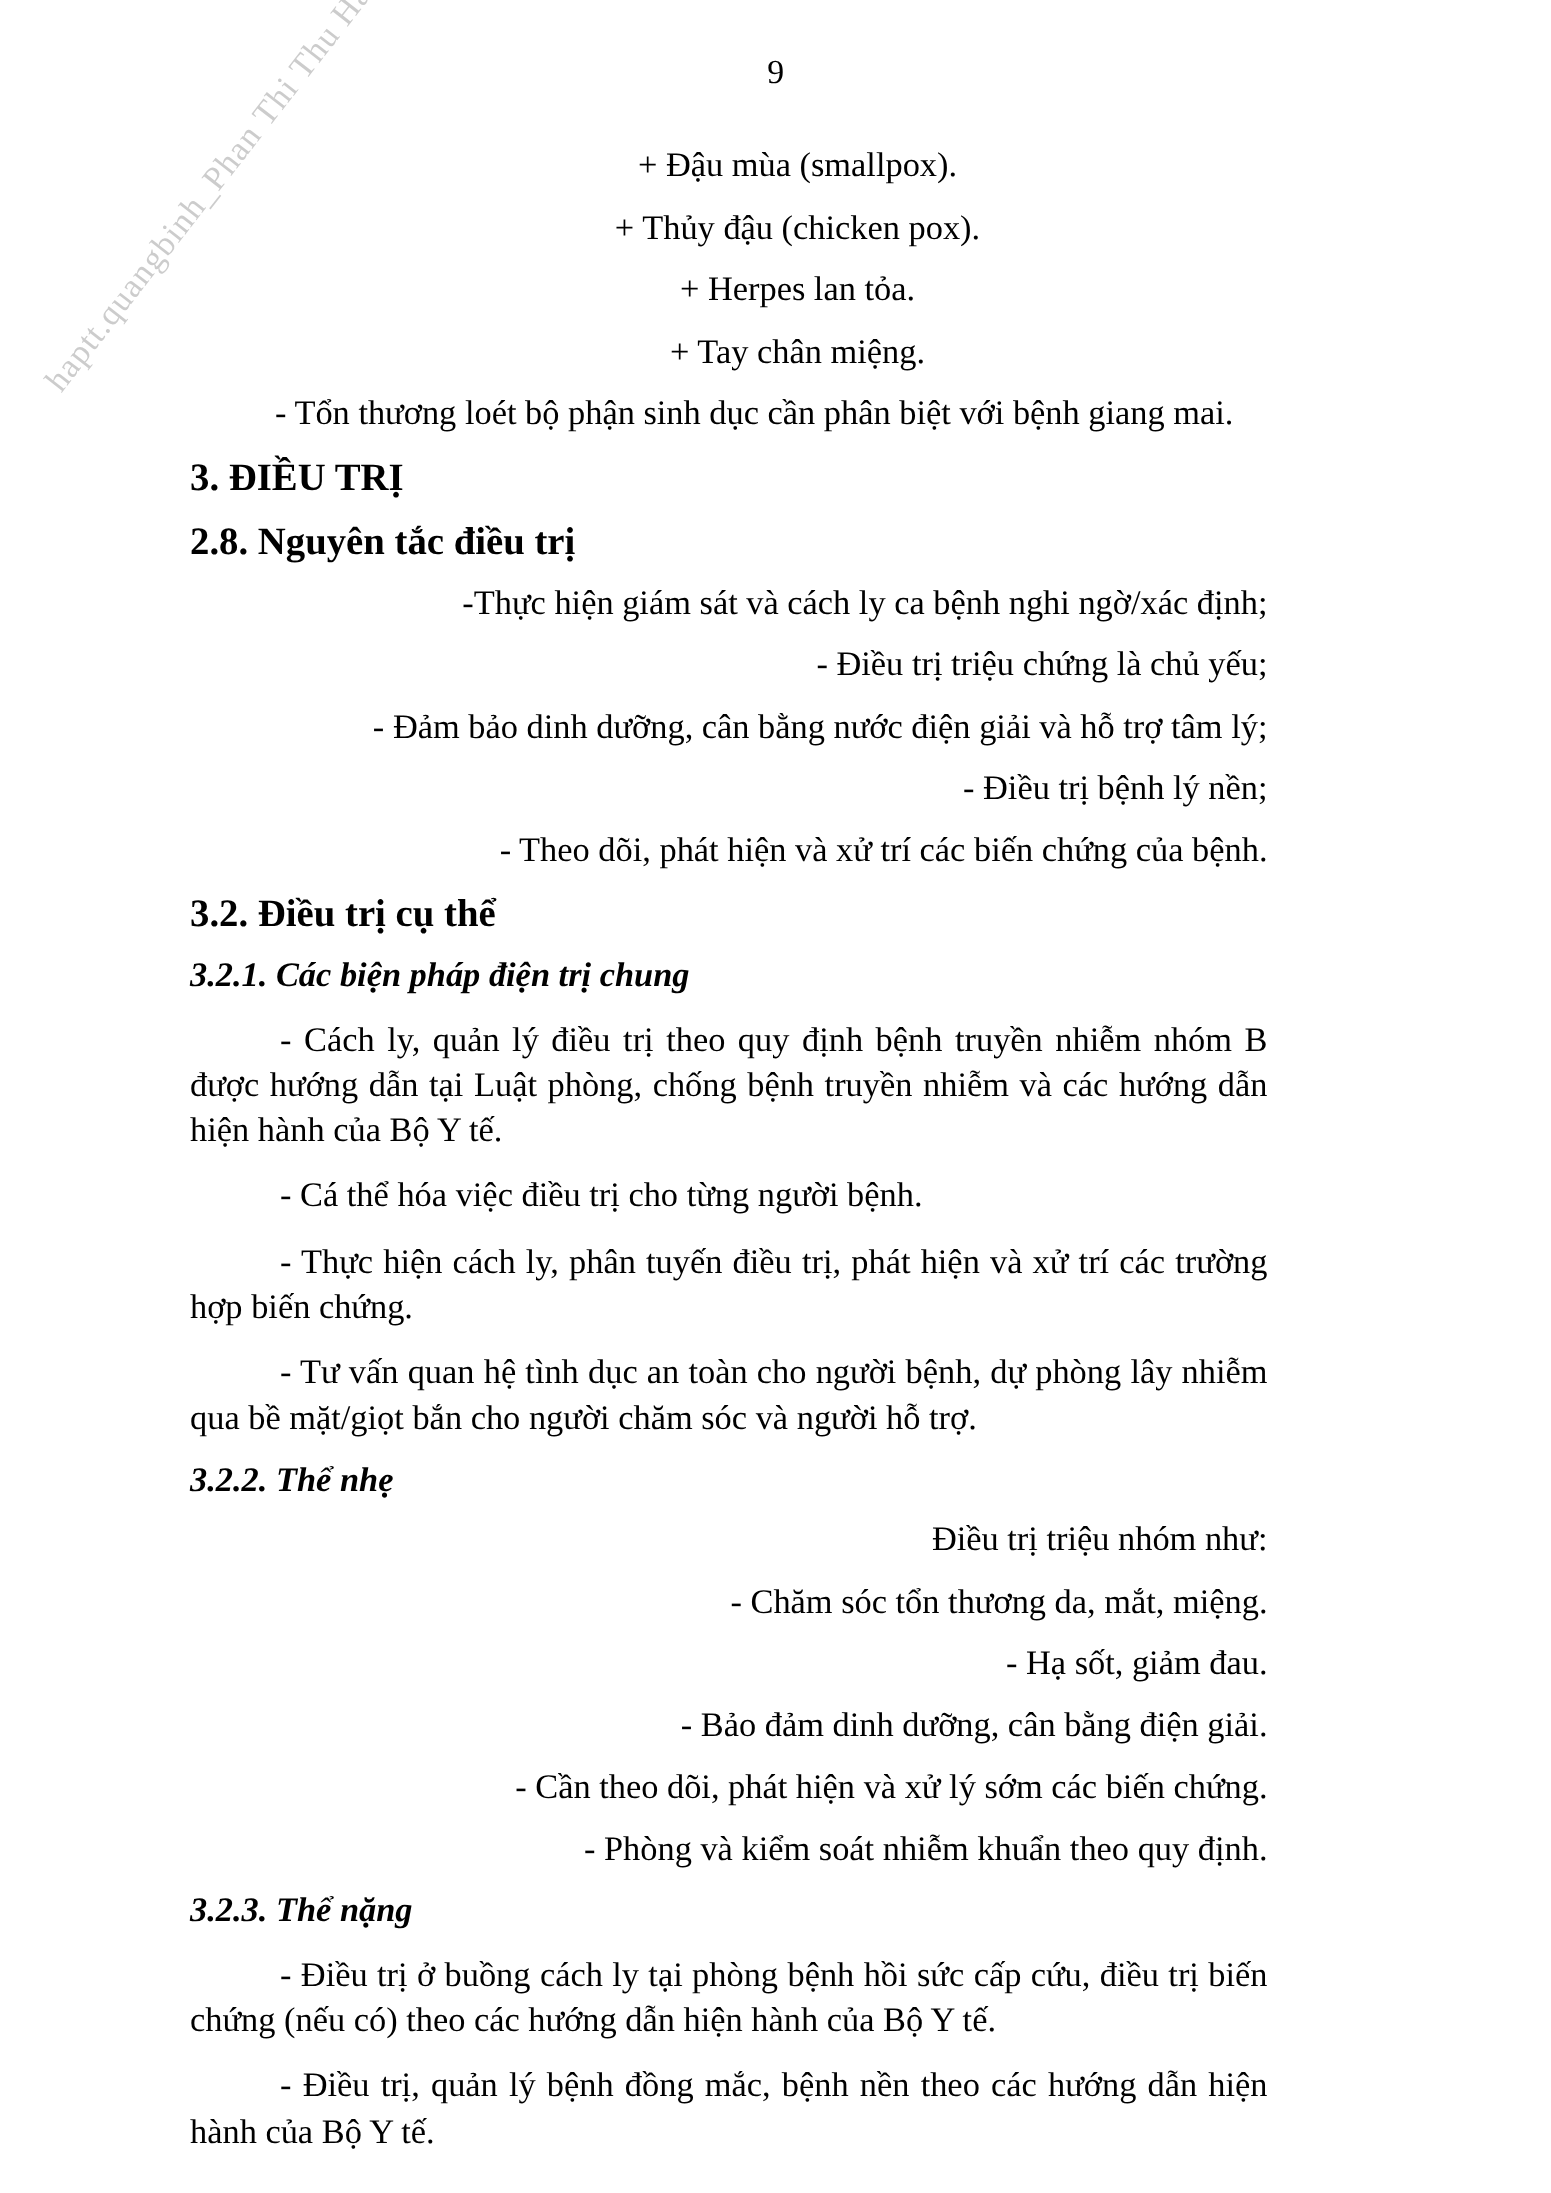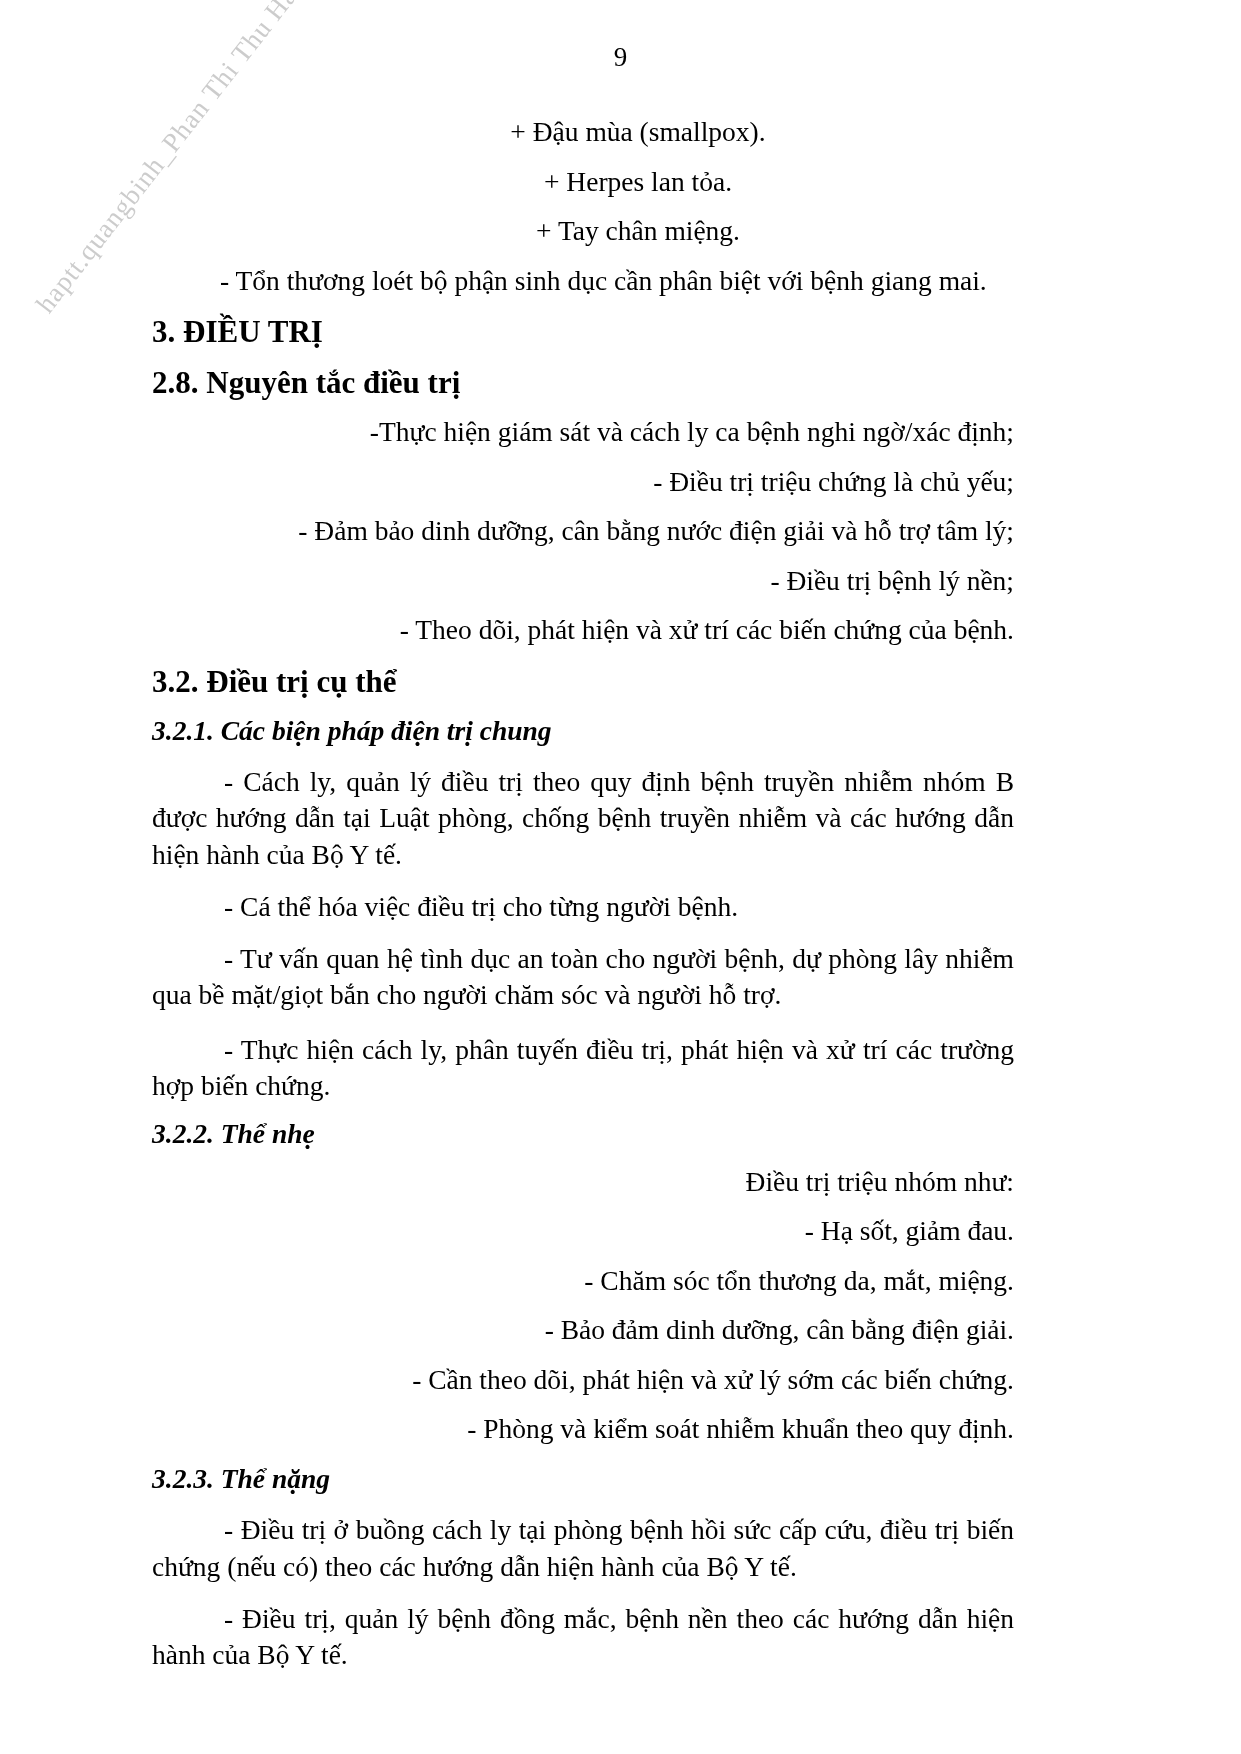--- a/index.html
+++ b/index.html
@@ -99,47 +99,48 @@
 
 <div class="page">
 
   <div class="page-number">9</div>
 
   <div class="watermark">haptt.quangbinh_Phan Thi Thu Ha_29/02/2024 1:56:</div>
 
   <div class="content">
 
     <div class="line ind-plus">+ Đậu mùa (smallpox).</div>
+    <div class="line ind-plus">+ Thủy đậu (chicken pox).</div>
     <div class="line ind-plus">+ Herpes lan tỏa.</div>
     <div class="line ind-plus">+ Tay chân miệng.</div>
 
     <div class="line ind-dash">- Tổn thương loét bộ phận sinh dục cần phân biệt với bệnh giang mai.</div>
 
     <div class="heading">3. ĐIỀU TRỊ</div>
     <div class="heading">2.8. Nguyên tắc điều trị</div>
 
     <div class="line ind-dash2">-Thực hiện giám sát và cách ly ca bệnh nghi ngờ/xác định;</div>
     <div class="line ind-dash2">- Điều trị triệu chứng là chủ yếu;</div>
     <div class="line ind-dash2">- Đảm bảo dinh dưỡng, cân bằng nước điện giải và hỗ trợ tâm lý;</div>
     <div class="line ind-dash2">- Điều trị bệnh lý nền;</div>
     <div class="line ind-dash2">- Theo dõi, phát hiện và xử trí các biến chứng của bệnh.</div>
 
     <div class="heading">3.2. Điều trị cụ thể</div>
     <div class="heading-italic">3.2.1. Các biện pháp điện trị chung</div>
 
     <div class="para">- Cách ly, quản lý điều trị theo quy định bệnh truyền nhiễm nhóm B được hướng dẫn tại Luật phòng, chống bệnh truyền nhiễm và các hướng dẫn hiện hành của Bộ Y tế.</div>
     <div class="para">- Cá thể hóa việc điều trị cho từng người bệnh.</div>
+    <div class="para">- Thực hiện cách ly, phân tuyến điều trị, phát hiện và xử trí các trường hợp biến chứng.</div>
     <div class="para last-tight">- Tư vấn quan hệ tình dục an toàn cho người bệnh, dự phòng lây nhiễm qua bề mặt/giọt bắn cho người chăm sóc và người hỗ trợ.</div>
-    <div class="para">- Thực hiện cách ly, phân tuyến điều trị, phát hiện và xử trí các trường hợp biến chứng.</div>
 
     <div class="heading-italic">3.2.2. Thể nhẹ</div>
 
     <div class="line ind-dash2">Điều trị triệu nhóm như:</div>
+    <div class="line ind-dash2">- Chăm sóc tổn thương da, mắt, miệng.</div>
     <div class="line ind-dash2">- Hạ sốt, giảm đau.</div>
-    <div class="line ind-dash2">- Chăm sóc tổn thương da, mắt, miệng.</div>
     <div class="line ind-dash2">- Bảo đảm dinh dưỡng, cân bằng điện giải.</div>
     <div class="line ind-dash2">- Cần theo dõi, phát hiện và xử lý sớm các biến chứng.</div>
     <div class="line ind-dash2">- Phòng và kiểm soát nhiễm khuẩn theo quy định.</div>
 
     <div class="heading-italic">3.2.3. Thể nặng</div>
 
     <div class="para">- Điều trị ở buồng cách ly tại phòng bệnh hồi sức cấp cứu, điều trị biến chứng (nếu có) theo các hướng dẫn hiện hành của Bộ Y tế.</div>
     <div class="para">- Điều trị, quản lý bệnh đồng mắc, bệnh nền theo các hướng dẫn hiện hành của Bộ Y tế.</div>
 
   </div>

